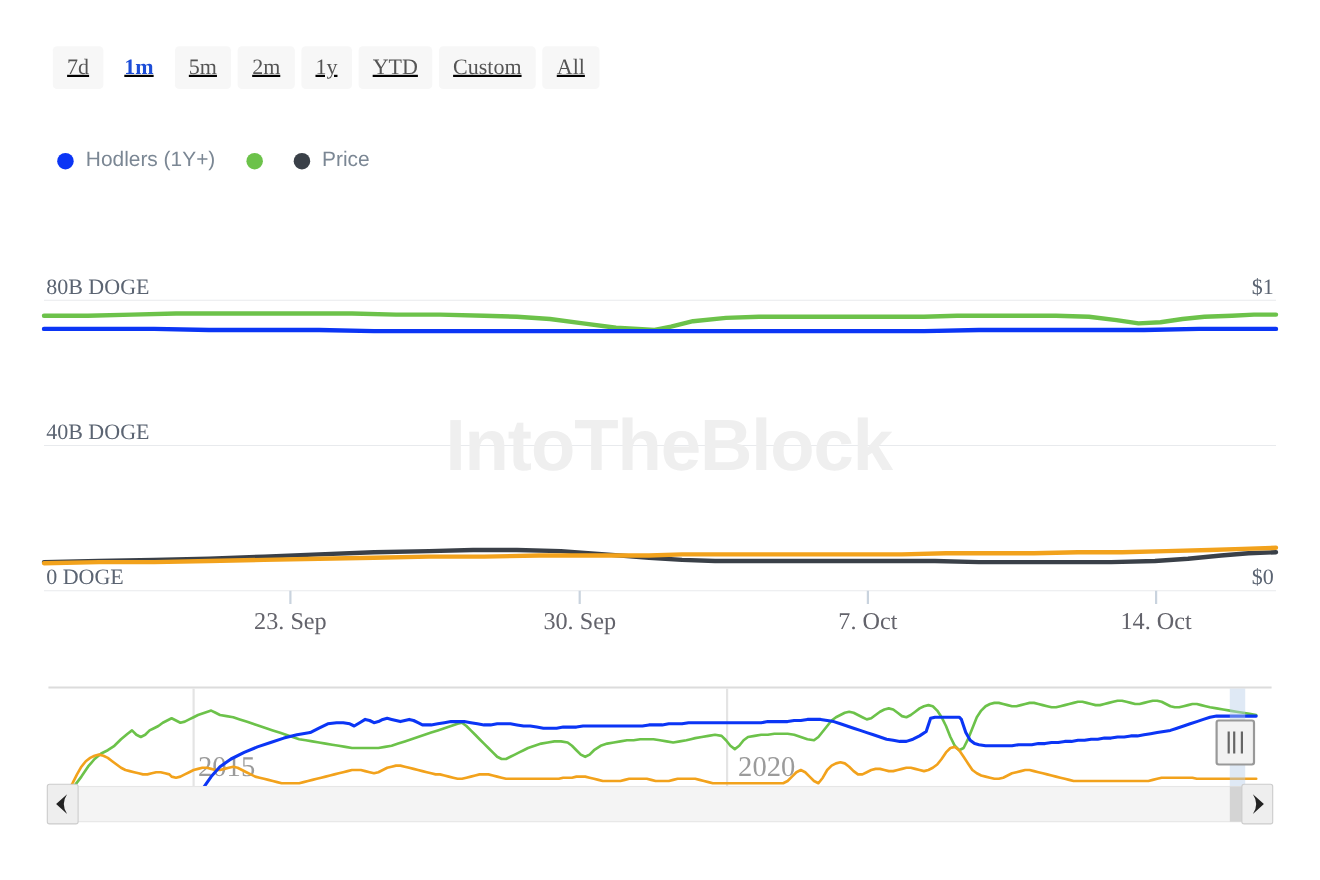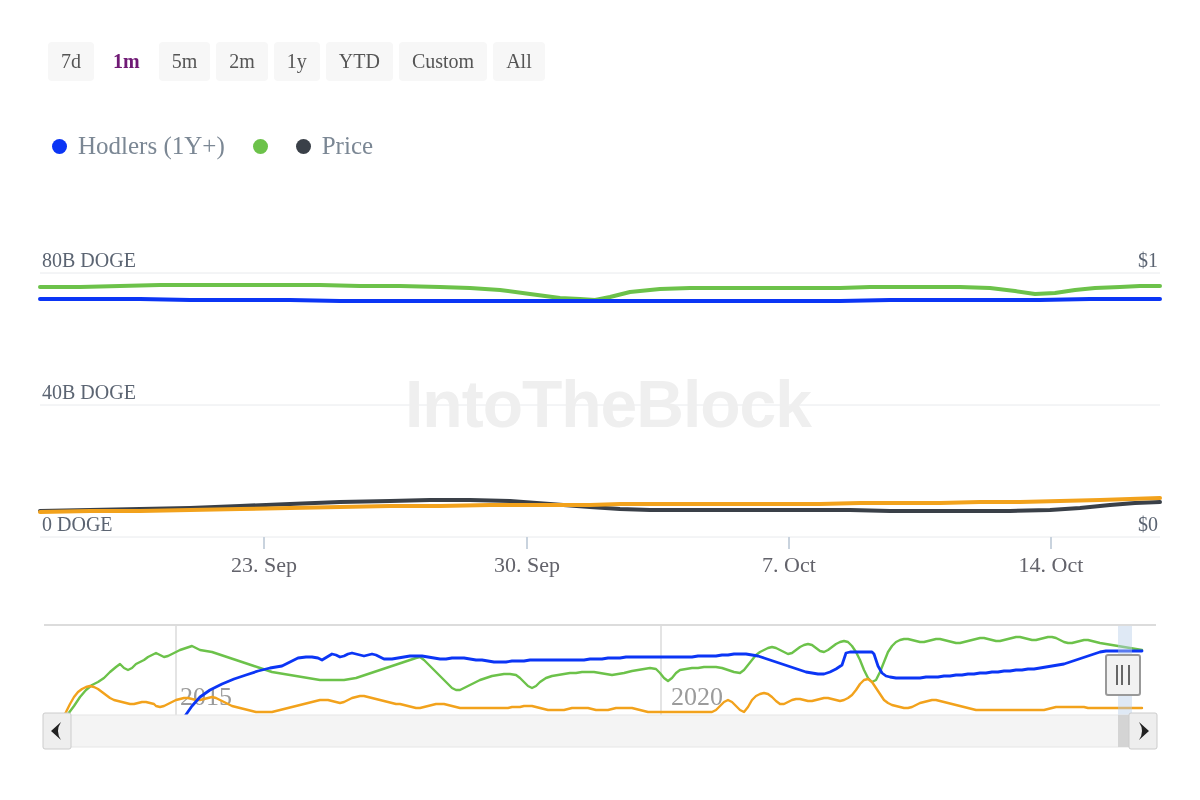--- a/index.html
+++ b/index.html
@@ -18,36 +18,37 @@
   }
 
   
   #range-selector {
     position: absolute;
     left: 48px;
     top: 42px;
     display: flex;
     align-items: center;
     gap: 6px;
+    text-decoration: underline;
   }
   .range-btn {
     background: #f7f7f7;
     border: none;
     border-radius: 4px;
     padding: 7px 13px 8px 13px;
     font-family: "Liberation Serif", serif;
     font-size: 20px;
     line-height: 24px;
     color: #555555;
     cursor: pointer;
     white-space: nowrap;
   }
   .range-btn.is-selected {
     background: #ffffff;
-    color: #701a75;
+    color: #1d4ed8;
     font-weight: bold;
   }
 
   
   #legend {
     position: absolute;
     left: 52px;
     top: 132px;
     display: flex;
     align-items: center;
@@ -59,22 +60,22 @@
     gap: 11px;
     cursor: pointer;
   }
   .legend-dot {
     width: 15px; height: 15px;
     border-radius: 50%;
     display: inline-block;
     flex: 0 0 auto;
   }
   .legend-label {
-    font-family: Liberation Serif, serif;
-    font-size: 25px;
+    font-family: Liberation Sans, sans-serif;
+    font-size: 19px;
     line-height: 28px;
     color: #7b8794;
     white-space: nowrap;
   }
 
   
   #plot-area {
     position: absolute;
     left: 0; top: 215px;
     width: 1104px; height: 340px;

